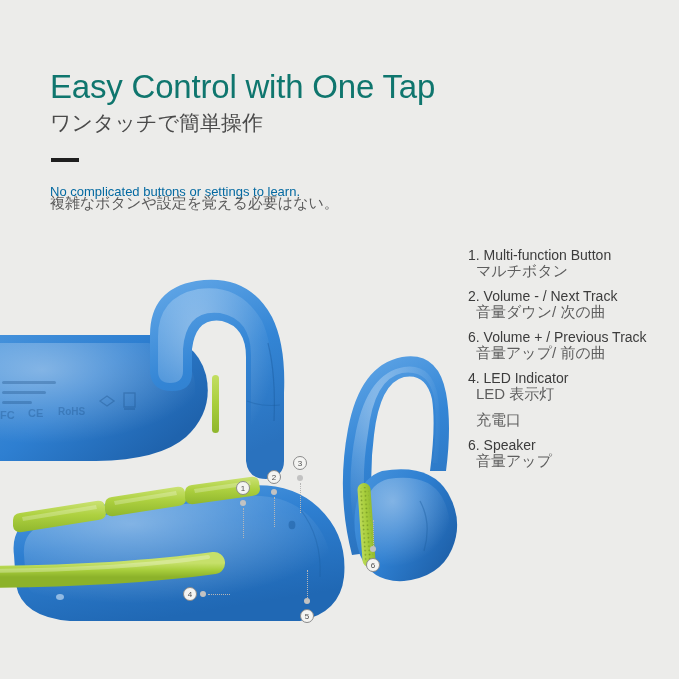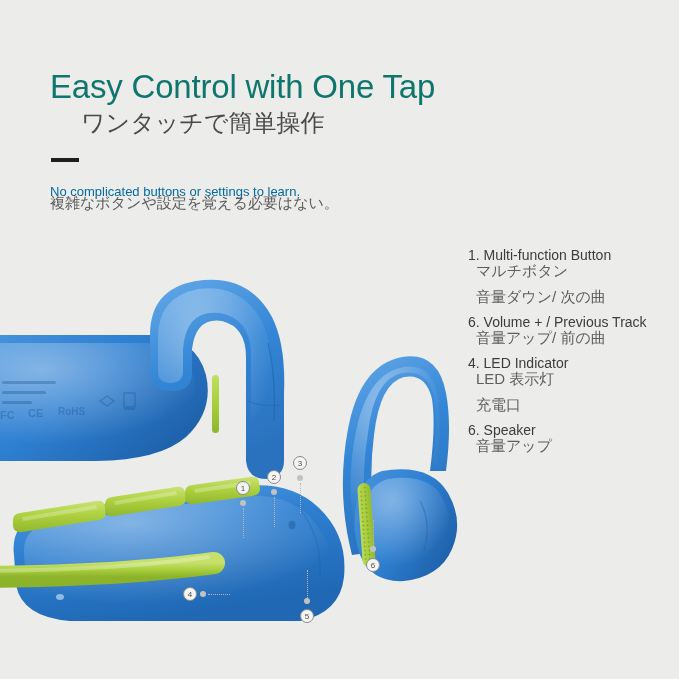--- a/index.html
+++ b/index.html
@@ -14,24 +14,23 @@
 
   
   .headline{
     position:absolute;left:50px;top:68px;
     font-size:33px;line-height:38px;
     color:#0f766e;letter-spacing:-0.2px;
     white-space:nowrap;
   }
   .headline-jp{
     position:absolute;left:50px;top:108px;
-    font-size:24px;line-height:30px;
+    font-size:21px;line-height:30px;
     color:#4a4a4a;font-weight:300;
     white-space:nowrap;
-    margin-left:31px;
   }
   .divider{
     position:absolute;left:51px;top:158px;
     width:28px;height:4px;background:#1f1f1f;
   }
   .sub-en{
     position:absolute;left:50px;top:182px;
     font-size:13px;line-height:20px;color:#0369a1;
     white-space:nowrap;
   }
@@ -263,20 +262,21 @@
   <div class="marker" style="left:366px;top:558px;">6</div>
   <div class="lead" style="left:373px;top:520px;height:26px;"></div>
   <div class="lead-dot" style="left:370px;top:546px;"></div>
 
   <div class="legend">
     <div class="legend-item">
       <div class="legend-en">1. Multi-function Button</div>
       <div class="legend-jp">マルチボタン</div>
     </div>
     <div class="legend-item">
+      <div class="legend-en">2. Volume - / Next Track</div>
       <div class="legend-jp">音量ダウン/ 次の曲</div>
     </div>
     <div class="legend-item">
       <div class="legend-en">6. Volume + / Previous Track</div>
       <div class="legend-jp">音量アップ/ 前の曲</div>
     </div>
     <div class="legend-item">
       <div class="legend-en">4. LED Indicator</div>
       <div class="legend-jp">LED 表示灯</div>
     </div>

